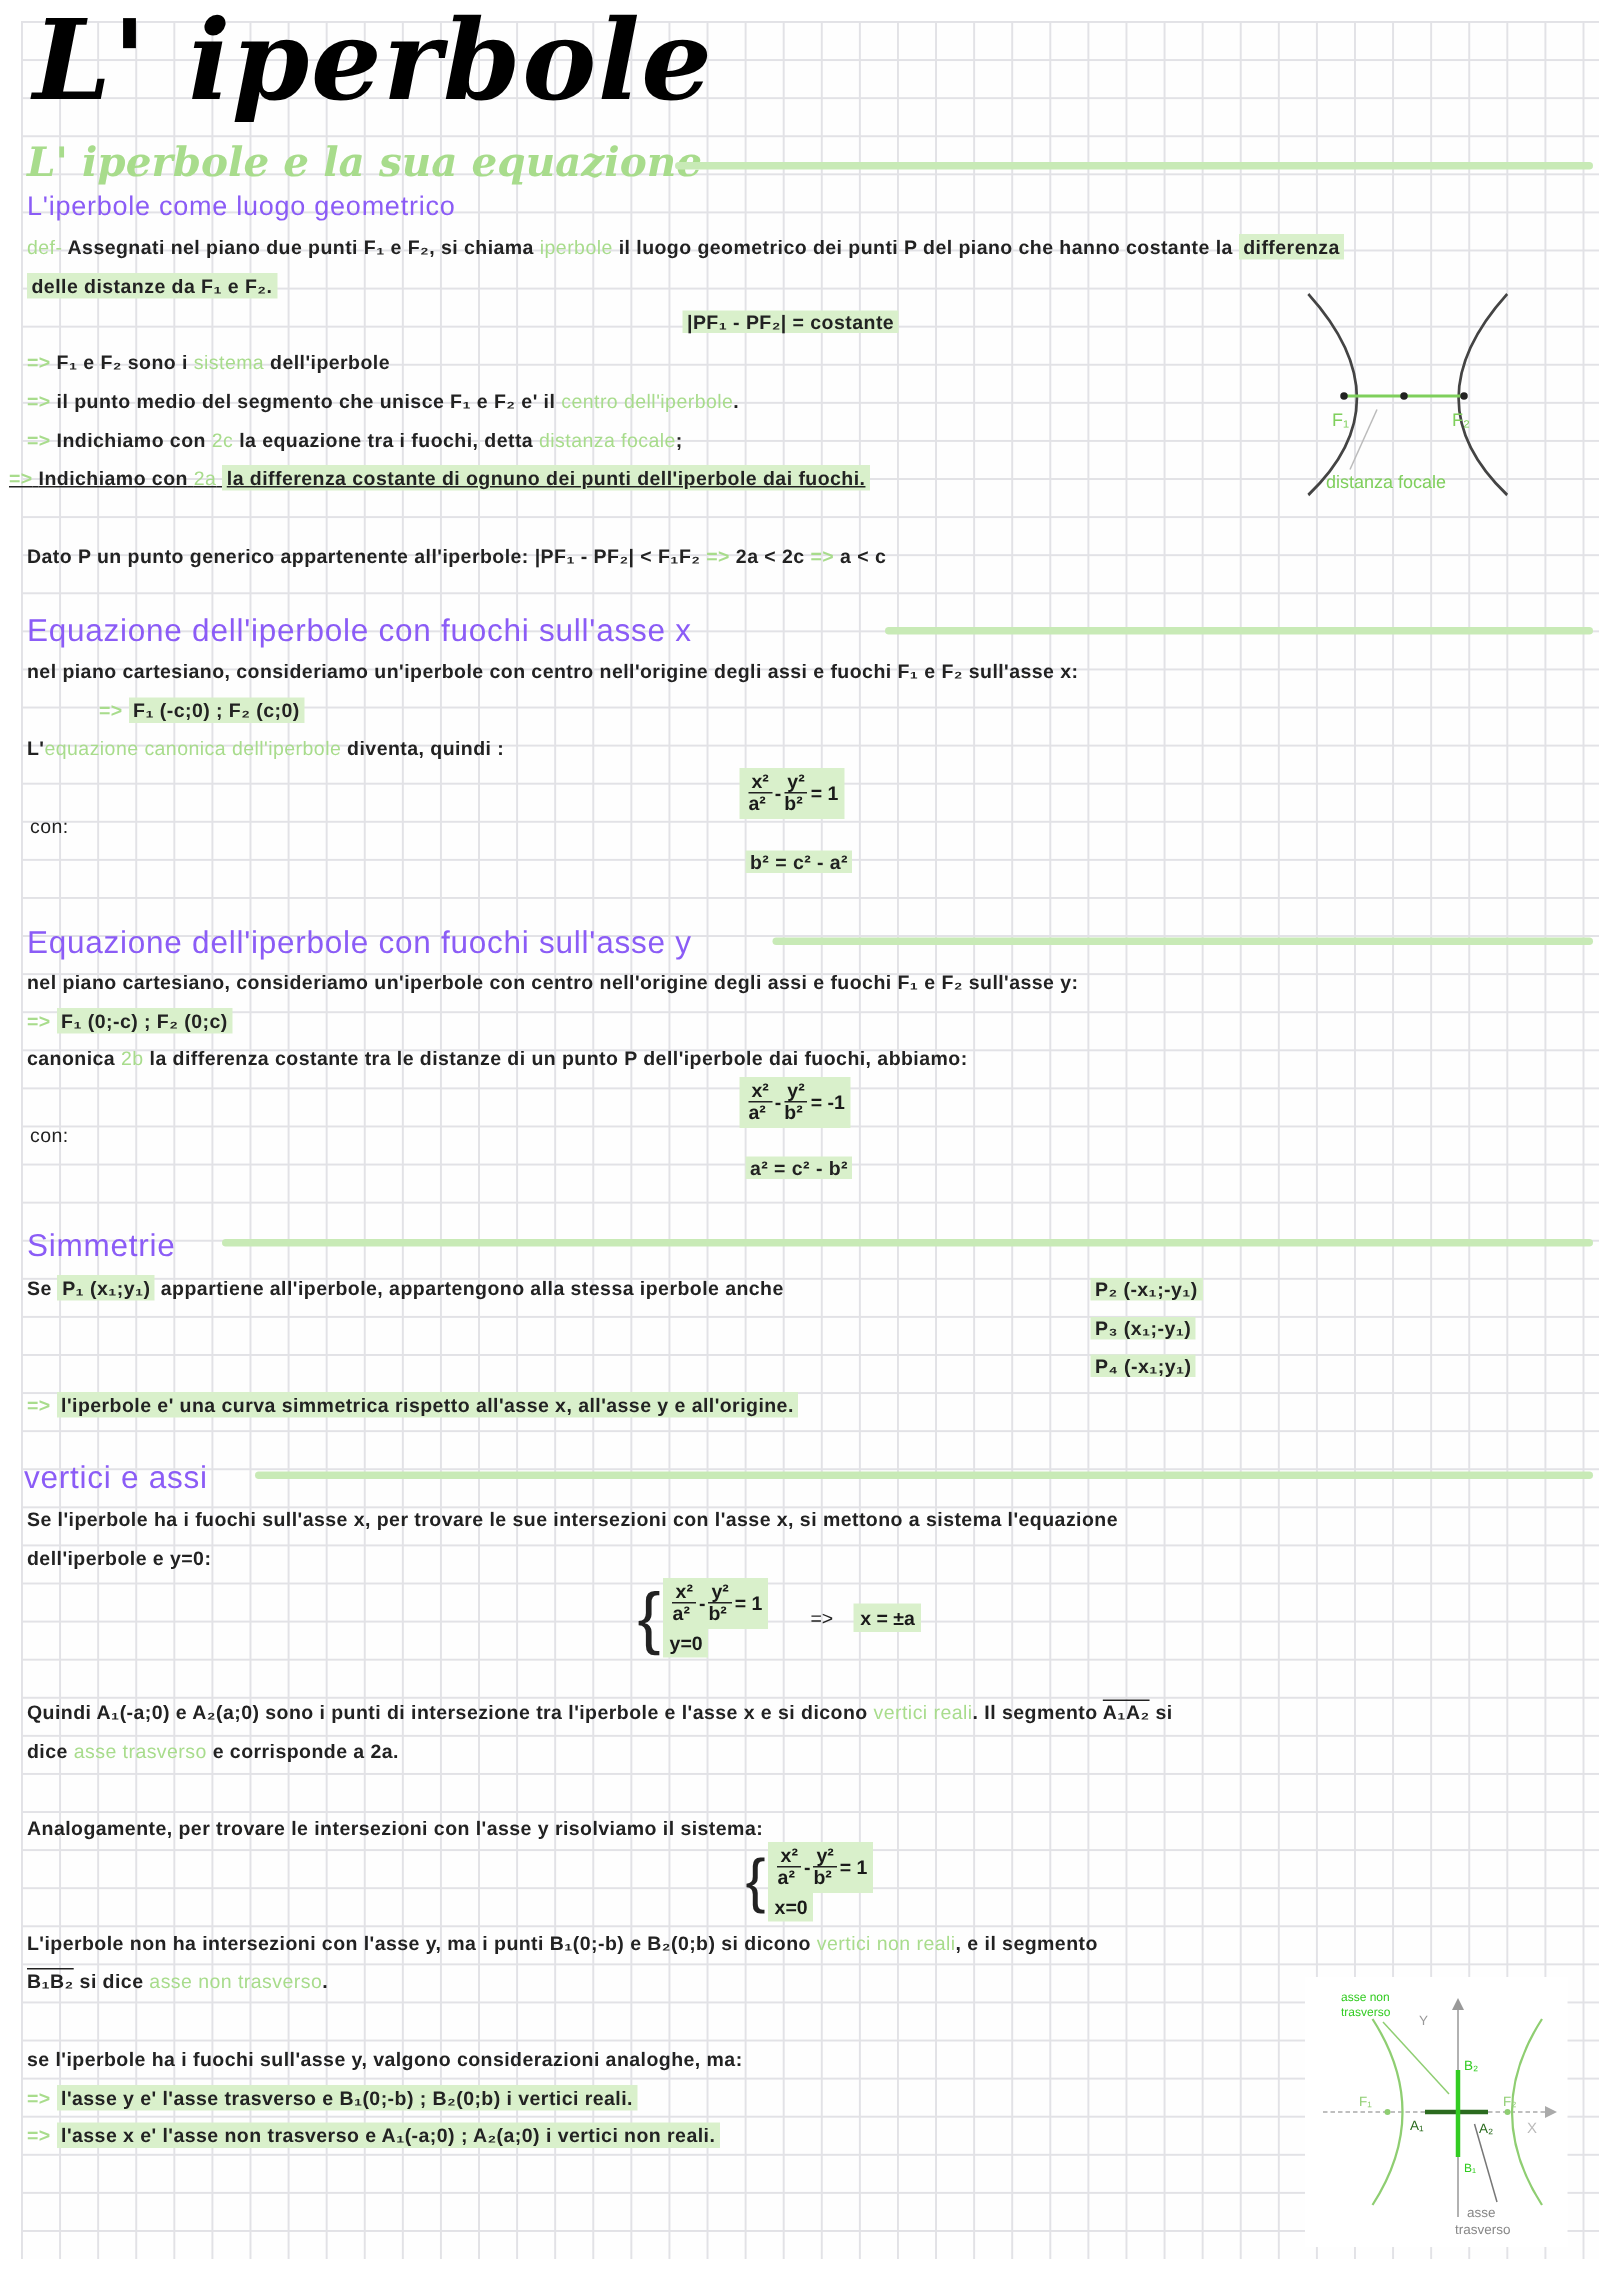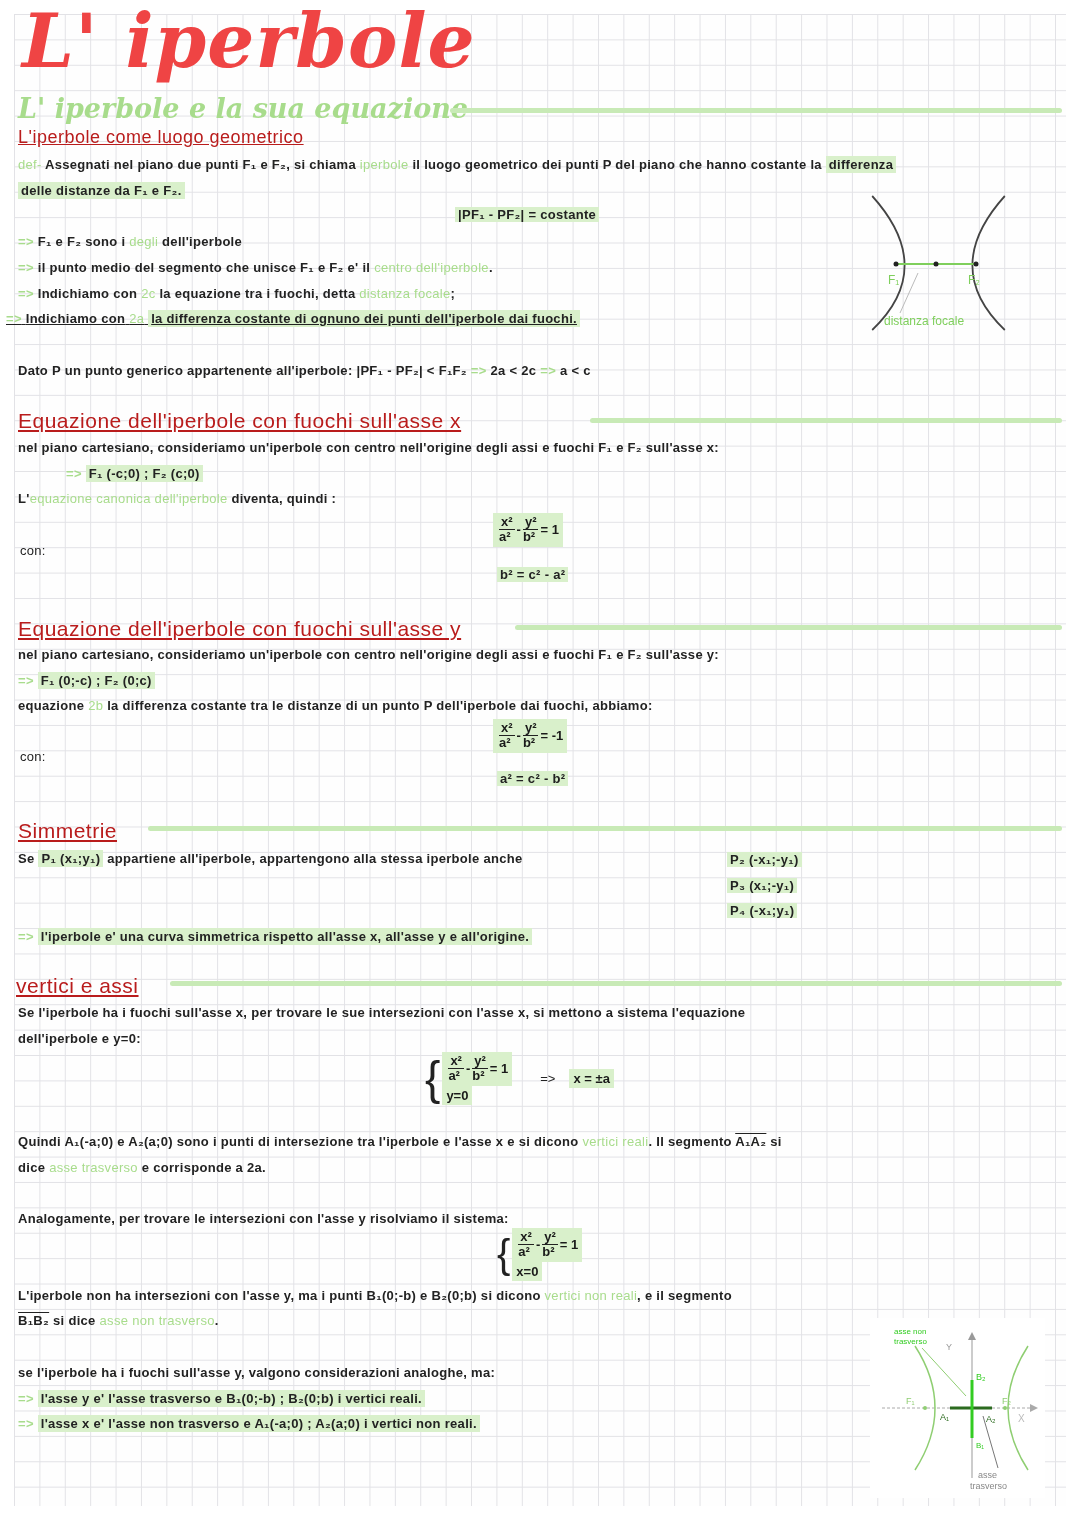--- a/index.html
+++ b/index.html
@@ -14,27 +14,27 @@
     background-color: #fefefe;
     background-image:
       linear-gradient(to right, #e2e2e6 1px, transparent 1px),
       linear-gradient(to bottom, #e2e2e6 1px, transparent 1px);
     background-size: 25.4px 25.4px;
     background-position: 0 0;
   }
   .abs { position: absolute; white-space: nowrap; }
   .title {
     left: 22px; top: 4px; font-family: "DejaVu Serif", serif; font-style: italic; font-weight: bold;
-    font-size: 74px; color: #ef4444; letter-spacing: 1px; line-height: 1;
+    font-size: 74px; color: #000000; letter-spacing: 1px; line-height: 1;
   }
   .h-sub {
     font-family: "DejaVu Serif", serif; font-style: italic; font-weight: bold;
     color: #a8dc8c; font-size: 27px; line-height: 1;
   }
-  .h-sec { color: #b91c1c; font-size: 21px; line-height: 1; letter-spacing: 0.5px; text-decoration: underline; }
+  .h-sec { color: #8b5cf6; font-size: 21px; line-height: 1; letter-spacing: 0.5px; }
   .rule { position: absolute; height: 5px; background: #c8eab6; border-radius: 3px; }
   .txt { font-size: 13px; line-height: 1; letter-spacing: 0.3px; font-weight: bold; color: #222; }
   .green { color: #a8dc8c; font-weight: normal; }
   .hl { background: #d9f0cb; padding: 1px 3px; }
   .arrow { color: #a8dc8c; }
   .math { font-size: 13px; font-weight: bold; color: #222; }
   .frac { display: inline-flex; flex-direction: column; align-items: flex-start; vertical-align: middle; margin: 0 2px; }
   .frac .num { border-bottom: 1.5px solid #222; padding: 0 2px; line-height: 1.1; }
   .frac .den { line-height: 1.1; }
   .formula { display: inline-flex; align-items: center; background: #d9f0cb; padding: 2px 4px; font-size: 13px; font-weight: bold; }
@@ -62,21 +62,21 @@
   <span class="hl">differenza</span>
 </div>
 <div class="abs txt" style="left:18px; top:184px;">
   <span class="hl">delle distanze da F₁ e F₂.</span>
 </div>
 <div class="abs txt hl" style="left:455px; top:207px;">|PF₁ - PF₂| = costante</div>
 
 <div class="abs txt" style="left:18px; top:235px;">
   <span class="arrow">=&gt;</span>
   <span>F₁ e F₂ sono i</span>
-  <span class="green">degli</span>
+  <span class="green">sistema</span>
   <span>dell'iperbole</span>
 </div>
 <div class="abs txt" style="left:18px; top:261px;">
   <span class="arrow">=&gt;</span>
   <span>il punto medio del segmento che unisce F₁ e F₂ e' il</span>
   <span class="green">centro dell'iperbole</span><span>.</span>
 </div>
 <div class="abs txt" style="left:18px; top:287px;">
   <span class="arrow">=&gt;</span>
   <span>Indichiamo con</span>
@@ -142,21 +142,21 @@
 <div class="abs txt hl" style="left:497px; top:567px;">b² = c² - a²</div>
 
 <div class="abs h-sec" style="left:18px; top:618px;">Equazione dell'iperbole con fuochi sull'asse y</div>
 <div class="rule" style="left:515px; top:625px; width:547px;"></div>
 <div class="abs txt" style="left:18px; top:648px;">nel piano cartesiano, consideriamo un'iperbole con centro nell'origine degli assi e fuochi F₁ e F₂ sull'asse y:</div>
 <div class="abs txt" style="left:18px; top:674px;">
   <span class="arrow">=&gt;</span>
   <span class="hl">F₁ (0;-c) ; F₂ (0;c)</span>
 </div>
 <div class="abs txt" style="left:18px; top:699px;">
-  <span>equazione</span>
+  <span>canonica</span>
   <span class="green">2b</span>
   <span>la differenza costante tra le distanze di un punto P dell'iperbole dai fuochi, abbiamo:</span>
 </div>
 <div class="abs" style="left:493px; top:718px;">
   <span class="formula">
     <span class="frac">
         <span class="num">x²</span>
         <span class="den">a²</span>
       </span>
     <span>-</span>

